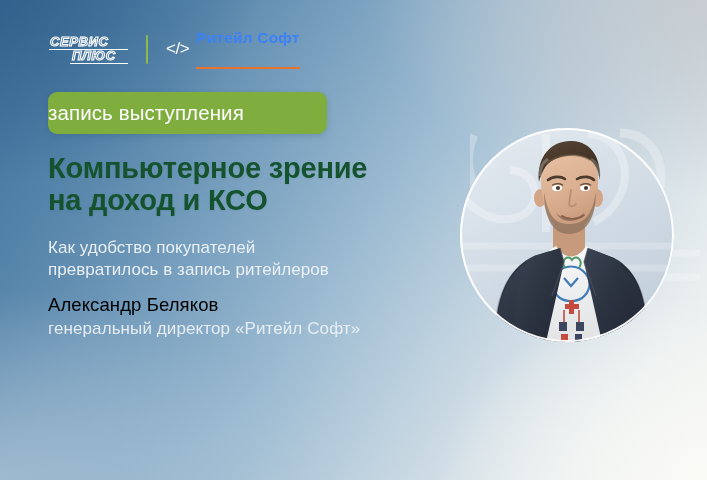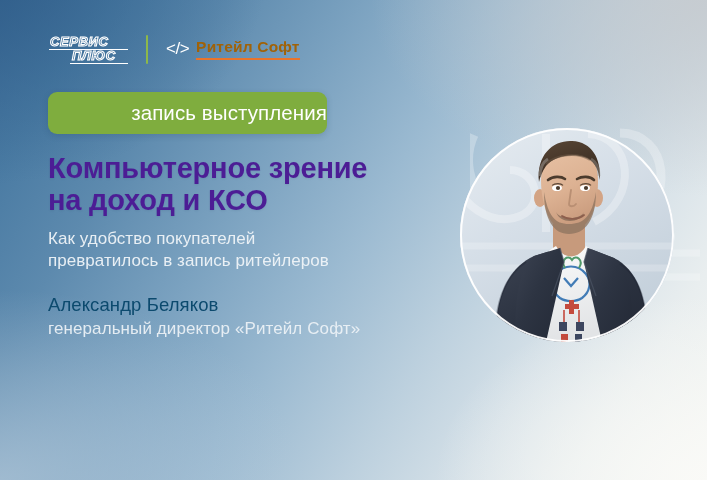--- a/index.html
+++ b/index.html
@@ -110,25 +110,25 @@
     font-size: 17px;
     line-height: 1;
     letter-spacing: -0.5px;
     margin-right: 7px;
     font-family: "Liberation Sans", sans-serif;
     position: relative;
     top: -1px;
   }
   .logo-rs-text {
     position: relative;
-    color: #a16207;
+    color: #3b82f6;
     font-size: 15.5px;
     font-weight: 700;
     letter-spacing: 0.2px;
-    padding-bottom: 4px;
+    padding-bottom: 22px;
   }
   .logo-rs-text::after {
     content: "";
     position: absolute;
     left: 0;
     right: 0;
     bottom: 0;
     height: 2px;
     background: #e8742c;
   }
@@ -137,67 +137,67 @@
   .badge {
     position: absolute;
     left: 48px;
     top: 92px;
     width: 279px;
     height: 42px;
     background: #7fad3e;
     border-radius: 9px;
     display: flex;
     align-items: center;
-    justify-content: flex-end;
+    justify-content: flex-start;
     box-shadow: 0 2px 6px rgba(30,60,90,0.18);
   }
   .badge-label {
     color: #ffffff;
     font-size: 20.5px;
     font-weight: 400;
     letter-spacing: 0.1px;
   }
 
   
   .headline {
     position: absolute;
     left: 48px;
     top: 152px;
     width: 420px;
-    color: #4c1d95;
+    color: #14532d;
     font-size: 29px;
     font-weight: 700;
     line-height: 1.12;
     letter-spacing: -0.2px;
     text-shadow: 0 1px 2px rgba(40,70,100,0.10);
   }
 
   
   .subtitle {
     position: absolute;
     left: 48px;
-    top: 228px;
+    top: 237px;
     width: 400px;
     color: #f2f6f9;
     font-size: 17px;
     font-weight: 400;
     line-height: 1.28;
     letter-spacing: 0.05px;
     opacity: 0.93;
   }
 
   
   .speaker {
     position: absolute;
     left: 48px;
     top: 294px;
     width: 380px;
   }
   .speaker-name {
-    color: #0c4a6e;
+    color: #000000;
     font-size: 18.5px;
     font-weight: 400;
     line-height: 1.2;
     letter-spacing: 0.1px;
     margin-bottom: 3px;
   }
   .speaker-role {
     color: #eef3f7;
     font-size: 17px;
     font-weight: 400;

